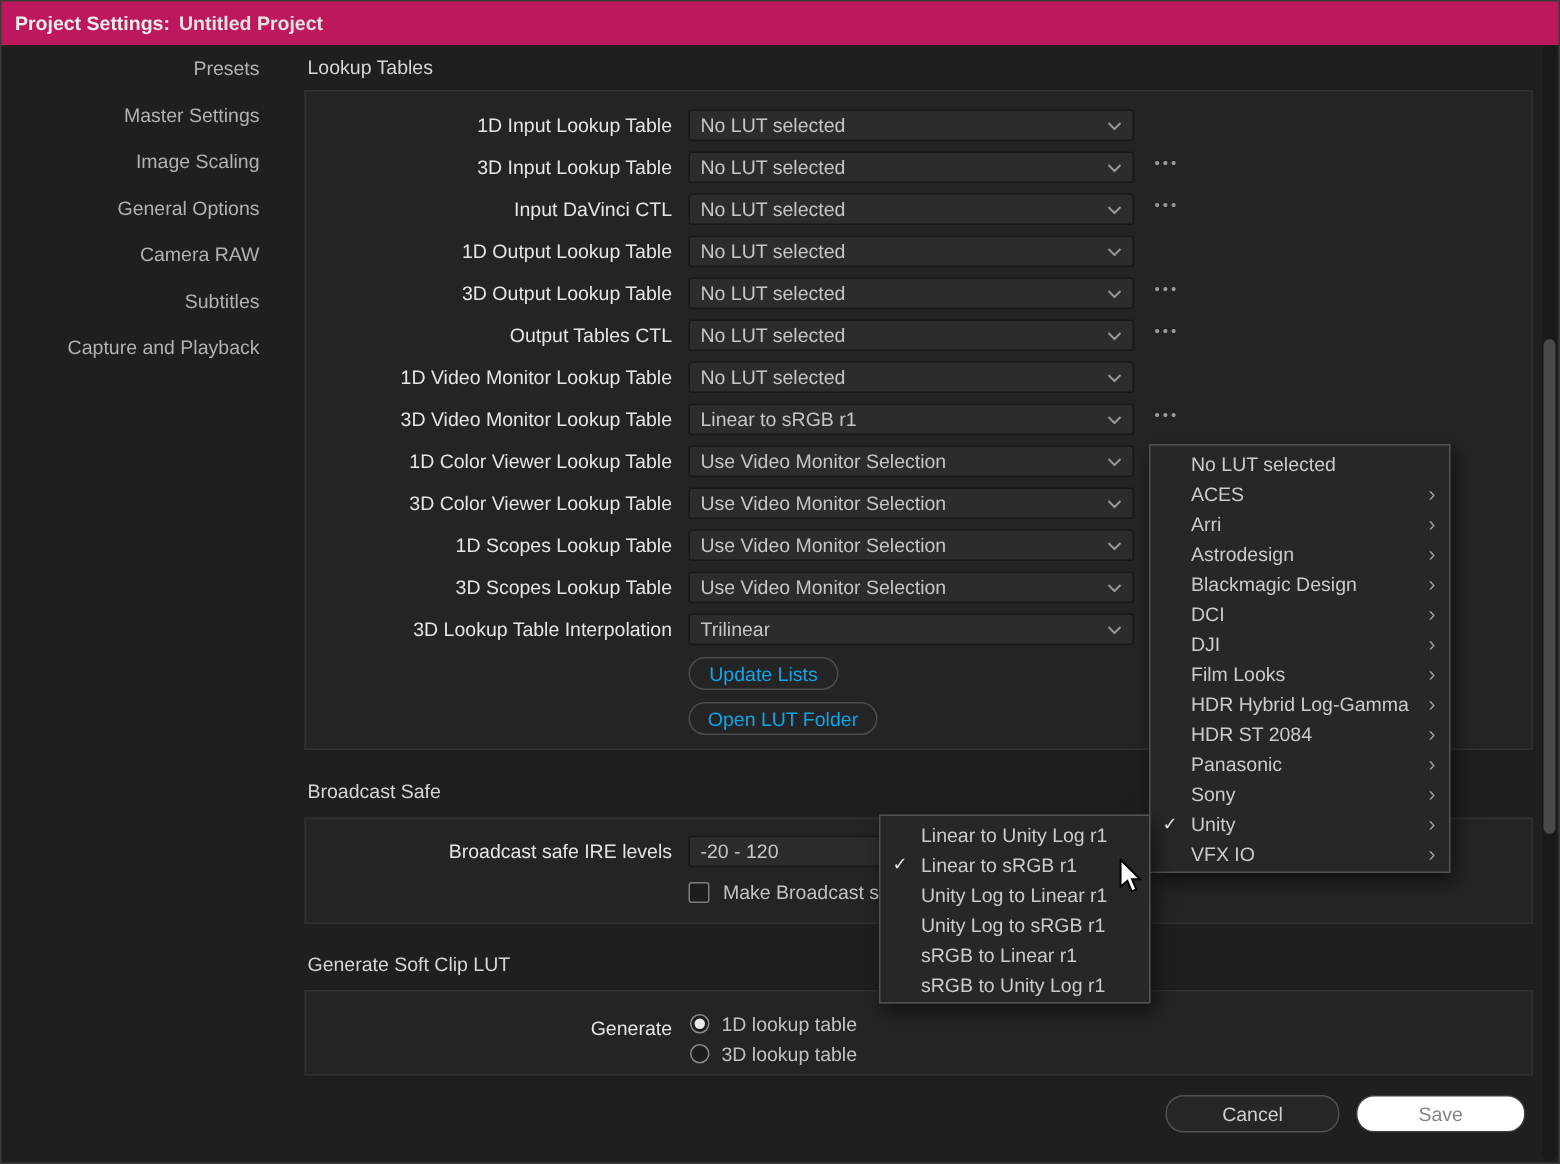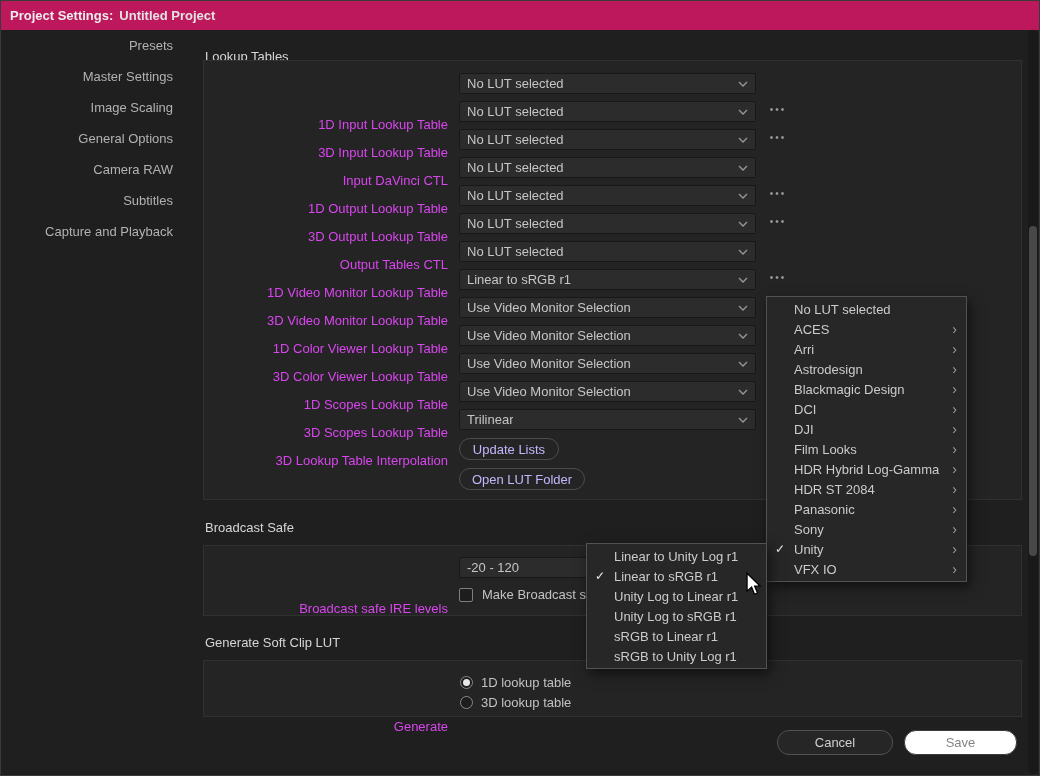--- a/index.html
+++ b/index.html
@@ -30,36 +30,36 @@
   
   .section-title { position:absolute; left:205px; color:#d6d6d6; height:16px; line-height:16px; }
   .box {
     position:absolute; left:203px; width:819px;
     background:#242424; border:1px solid #313131;
   }
 
   .lt-row { position:absolute; left:0; width:100%; height:21px; }
   .row-label {
     position:absolute; left:0; top:0; width:244px; height:21px; line-height:21px;
-    text-align:right; color:#d946ef; white-space:nowrap;margin-top:41px;
+    text-align:right; color:#e5e5e5; white-space:nowrap;
   }
   .dd {
     position:absolute; left:255px; top:0; width:297px; height:21px;
     background:#2c2c2c; border:1px solid #181818; border-radius:2px;
     display:flex; align-items:center; justify-content:space-between;
     padding:0 7px; color:#c6c6c6; cursor:default;
   }
   .dd .dd-val { white-space:nowrap; overflow:hidden; }
   .dots {
     position:absolute; left:556px; top:0; width:36px; height:21px; line-height:18px;
     text-align:center; color:#9b9b9b; font-size:10px; letter-spacing:2px; cursor:default;
   }
   .btn {
     position:absolute; height:22px; border:1px solid #4c4c4c; border-radius:11px;
-    background:transparent; color:#c4b5fd; display:flex; align-items:center;
+    background:transparent; color:#0ea5e9; display:flex; align-items:center;
     justify-content:center; cursor:default;
   }
 
   
   .checkbox {
     position:absolute; width:14px; height:14px; background:#1d1d1d;
     border:1px solid #7e7e7e; border-radius:2px;
   }
   .radio {
     position:absolute; width:13px; height:13px; border-radius:50%;
@@ -110,21 +110,21 @@
 <div class="sidebar">
   <div class="side-item">Presets</div>
   <div class="side-item">Master Settings</div>
   <div class="side-item">Image Scaling</div>
   <div class="side-item">General Options</div>
   <div class="side-item">Camera RAW</div>
   <div class="side-item">Subtitles</div>
   <div class="side-item">Capture and Playback</div>
 </div>
 
-<div class="section-title" style="top:37px;margin-top:12px;">Lookup Tables</div>
+<div class="section-title" style="top:37px;">Lookup Tables</div>
 <div class="box" style="top:60px; height:440px;">
 
   <div class="lt-row" style="top:12px;">
     <span class="row-label">1D Input Lookup Table</span>
     <div class="dd">
       <span class="dd-val">No LUT selected</span>
       <svg width="10" height="6" viewBox="0 0 10 6">
           <path d="M1 1l4 4 4-4" stroke="#999" stroke-width="1.3" fill="none"></path>
         </svg>
     </div>

